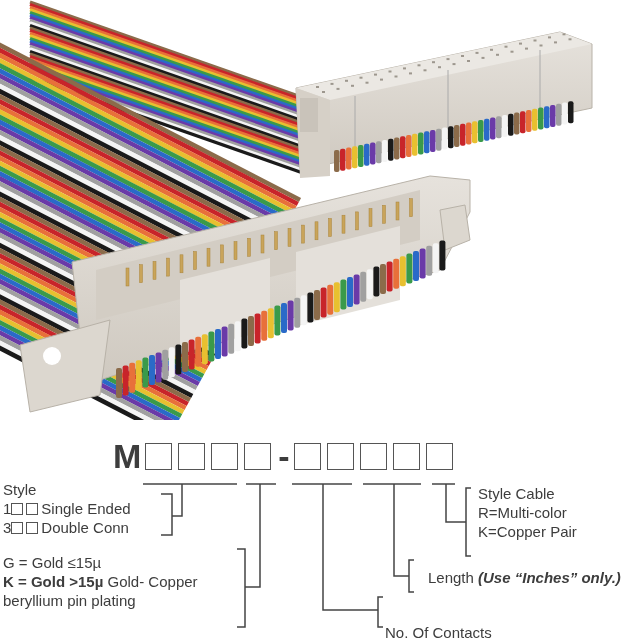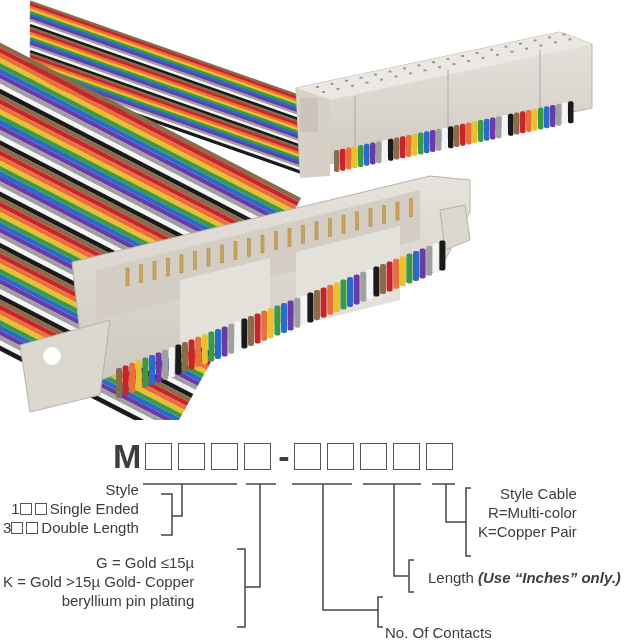--- a/index.html
+++ b/index.html
@@ -1,23 +1,23 @@
 <!DOCTYPE html>
 <html><head>
 <meta charset="utf-8">
 <style>
   html, body { margin: 0; padding: 0; background: #ffffff; }
   body { width: 640px; height: 640px; position: relative; overflow: hidden; font-family: "Liberation Sans", sans-serif; color: #3a3a3a; }
   #product { position: absolute; left: 0; top: 0; width: 640px; height: 420px; }
   .pn { position: absolute; top: 436px; left: 113px; height: 40px; display: flex; align-items: center; font-family: "Liberation Sans", sans-serif; font-weight: bold; font-size: 34px; color: #3d3d3d; letter-spacing: 0; }
   .pn .box { display: inline-block; width: 27px; height: 27px; border: 1.5px solid #555; box-sizing: border-box; margin-right: 6px; }
   .pn .dash { margin: 0 4px 0 1px; }
-  .lbl { position: absolute; font-size: 15px; line-height: 19px; color: #3d3d3d; white-space: nowrap; text-align: right; }
+  .lbl { position: absolute; font-size: 15px; line-height: 19px; color: #3d3d3d; white-space: nowrap; }
   .lbl .sq { display: inline-block; width: 10px; height: 10px; border: 1px solid #555; margin-right: 3px; vertical-align: -1px; }
-  .b { font-weight: normal; }
+  .b { font-weight: bold; }
   .bi { font-weight: bold; font-style: italic; }
   #lines { position: absolute; left: 0; top: 0; width: 640px; height: 640px; pointer-events: none; }
 </style>
 </head>
 <body>
 
 <svg id="product" viewBox="0 0 640 420" xmlns="http://www.w3.org/2000/svg">
   <defs>
     <linearGradient id="conn" x1="0" y1="0" x2="0" y2="1">
       <stop offset="0" stop-color="#e6e2dc"></stop>
@@ -309,21 +309,21 @@
   <span class="box"></span>
   <span class="box"></span>
   <span class="box"></span>
   <span class="box"></span>
   <span class="box"></span>
 </div>
 
 <div class="lbl" style="left:3px;top:480px;">
   <div>Style</div>
   <div><span>1</span><span class="sq"></span><span class="sq"></span><span>Single Ended</span></div>
-  <div><span>3</span><span class="sq"></span><span class="sq"></span><span>Double Length</span></div>
+  <div><span>3</span><span class="sq"></span><span class="sq"></span><span>Double Conn</span></div>
 </div>
 
 <div class="lbl" style="left:3px;top:553px;">
   <div>G = Gold ≤15µ</div>
   <div><span class="b">K = Gold &gt;15µ</span><span> Gold- Copper</span></div>
   <div>beryllium pin plating</div>
 </div>
 
 <div class="lbl" style="left:478px;top:484px;">
   <div>Style Cable</div>

